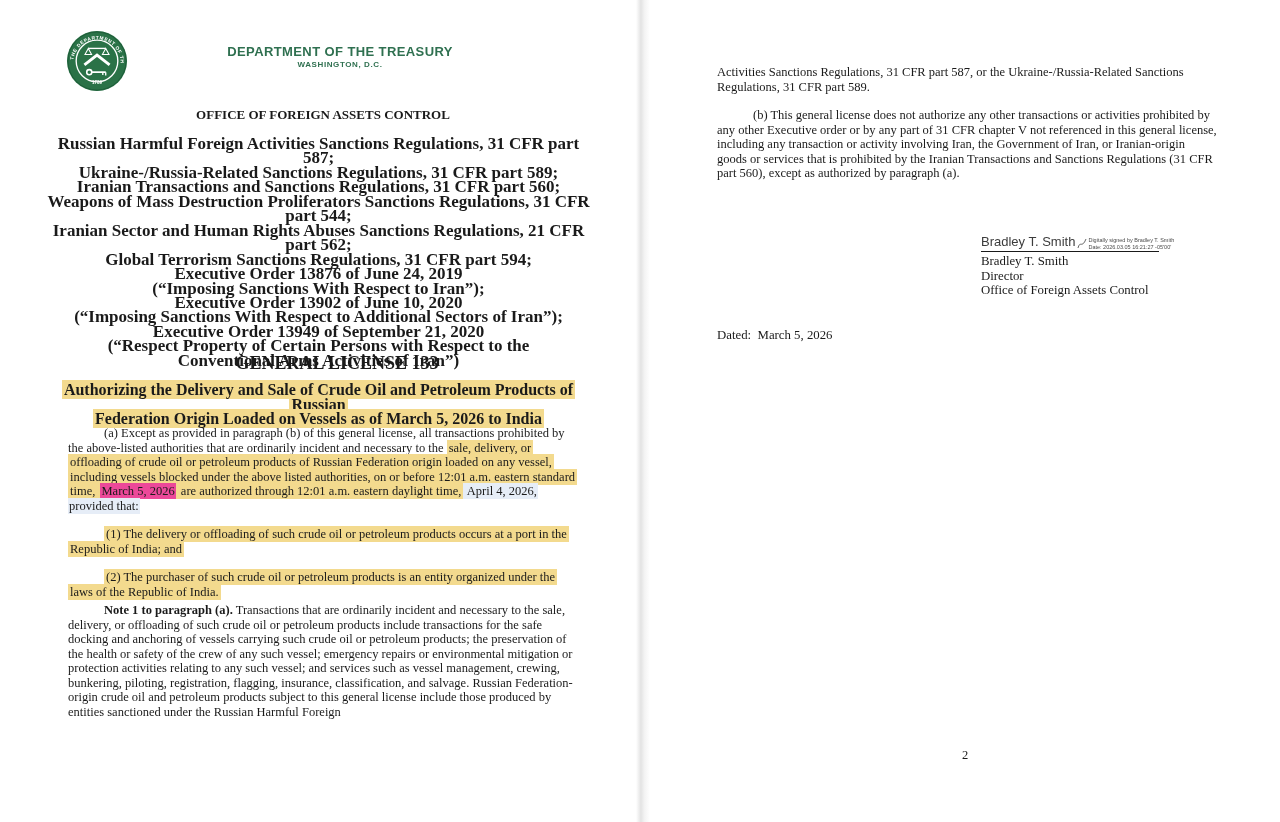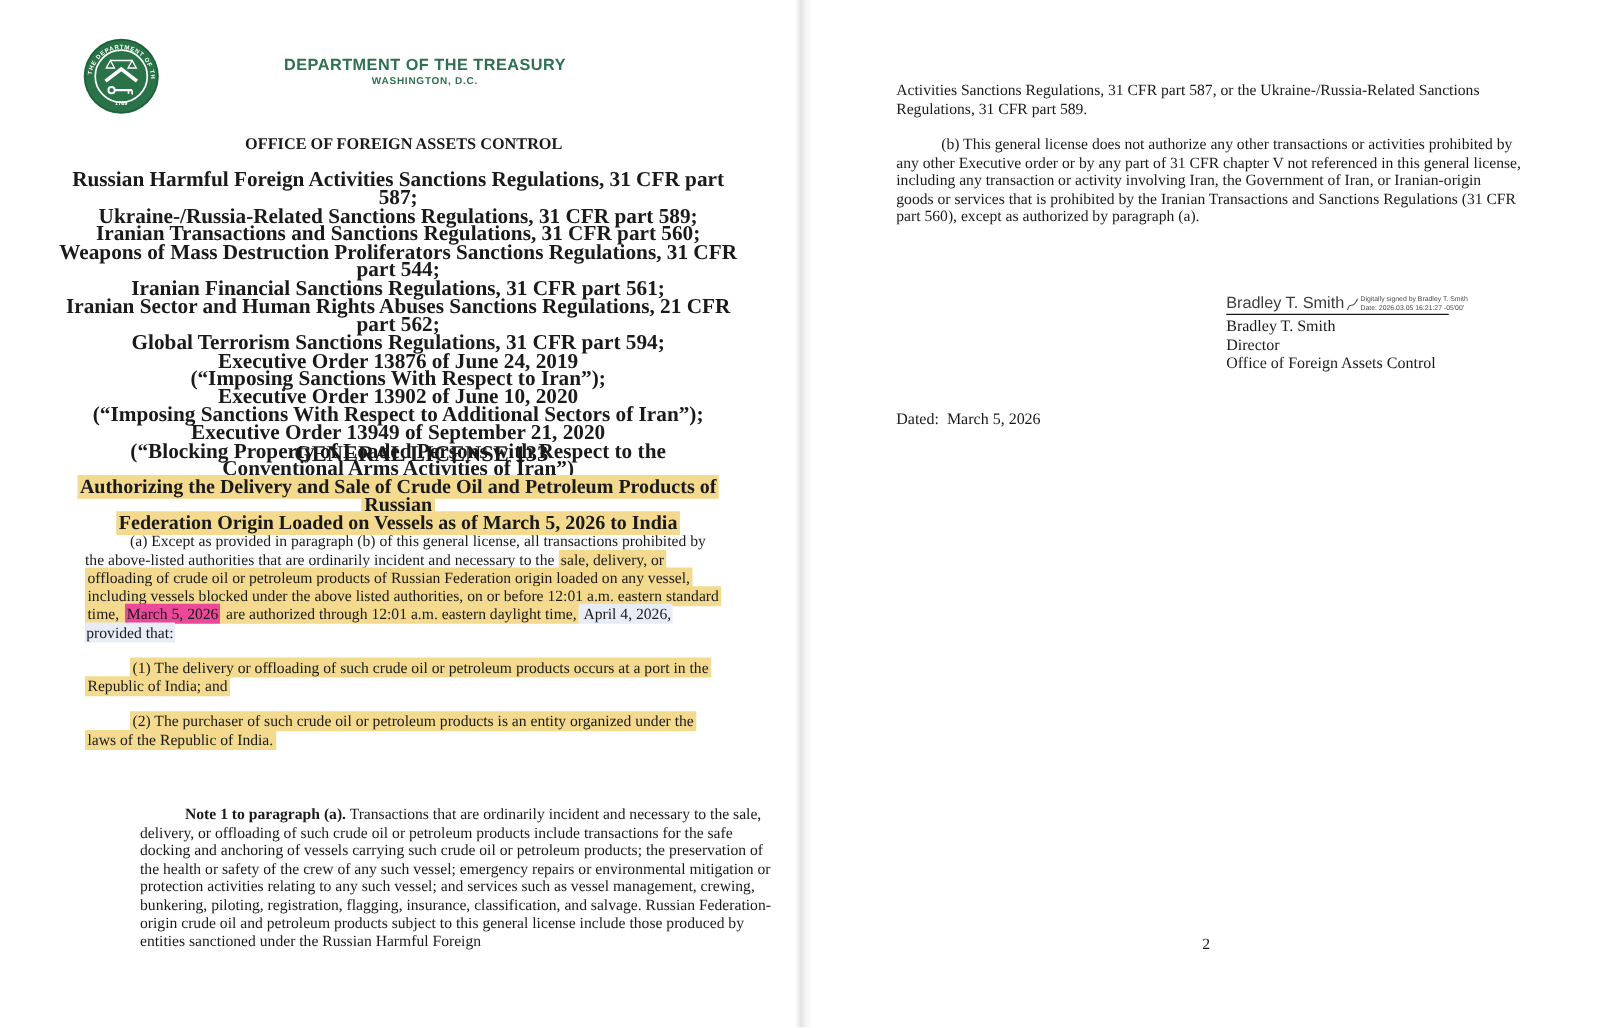--- a/index.html
+++ b/index.html
@@ -26,21 +26,21 @@
   .office  { left:68px; top:107px; width:510px; font-size:13px; }
   .authorities { left:41px; top:137px; width:555px; font-size:17px; line-height:14.45px; }
   .license { left:82px; top:353px; width:510px; font-size:18px; }
   .subject { left:41px; top:383px; width:555px; font-size:16px; line-height:14.6px; }
 
   .bodytext { font-size:12.5px; line-height:14.55px; text-align:left; }
   .indent   { text-indent:36px; }
   .para-a  { left:68px; top:426px; width:512px; }
   .para-1  { left:68px; top:527px; width:512px; }
   .para-2  { left:68px; top:570px; width:512px; }
-  .note1   { left:68px; top:644px; width:512px;margin-left:44px; }
+  .note1   { left:68px; top:603px; width:512px; }
   .bold { font-weight:bold; }
 
   .hl-y { background:#f3da8e; padding:1px 2px; box-decoration-break:clone; -webkit-box-decoration-break:clone; }
   .hl-o { background:#ec4899; padding:1px 1px; box-decoration-break:clone; -webkit-box-decoration-break:clone; }
   .hl-b { background:#e6edf7; padding:1px 1px; box-decoration-break:clone; -webkit-box-decoration-break:clone; }
 
   
   .p2-cont { left:67px; top:65px;  width:500px; }
   .p2-b    { left:67px; top:108px; width:500px; }
   .sig-block { left:331px; top:234px; width:260px; }
@@ -87,29 +87,28 @@
       <div class="city">WASHINGTON, D.C.</div>
     </div>
 
     <div class="abs centerblock office">OFFICE OF FOREIGN ASSETS CONTROL</div>
 
     <div class="abs centerblock authorities">
       <div>Russian Harmful Foreign Activities Sanctions Regulations, 31 CFR part 587;</div>
       <div>Ukraine-/Russia-Related Sanctions Regulations, 31 CFR part 589;</div>
       <div>Iranian Transactions and Sanctions Regulations, 31 CFR part 560;</div>
       <div>Weapons of Mass Destruction Proliferators Sanctions Regulations, 31 CFR part 544;</div>
-      <div>Iranian Financial Sanctions Regulations, 31 CFR part 561;</div>
       <div>Iranian Sector and Human Rights Abuses Sanctions Regulations, 21 CFR part 562;</div>
       <div>Global Terrorism Sanctions Regulations, 31 CFR part 594;</div>
       <div>Executive Order 13876 of June 24, 2019</div>
       <div>(“Imposing Sanctions With Respect to Iran”);</div>
       <div>Executive Order 13902 of June 10, 2020</div>
       <div>(“Imposing Sanctions With Respect to Additional Sectors of Iran”);</div>
       <div>Executive Order 13949 of September 21, 2020</div>
-      <div>(“Blocking Property of Loaded Persons with Respect to the</div>
+      <div>(“Respect Property of Certain Persons with Respect to the</div>
       <div>Conventional Arms Activities of Iran”)</div>
     </div>
 
     <div class="abs centerblock license">GENERAL LICENSE 133</div>
 
     <div class="abs centerblock subject">
       <div><span class="hl-y">Authorizing the Delivery and Sale of Crude Oil and Petroleum Products of Russian</span></div>
       <div><span class="hl-y">Federation Origin Loaded on Vessels as of March 5, 2026 to India</span></div>
     </div>
 

